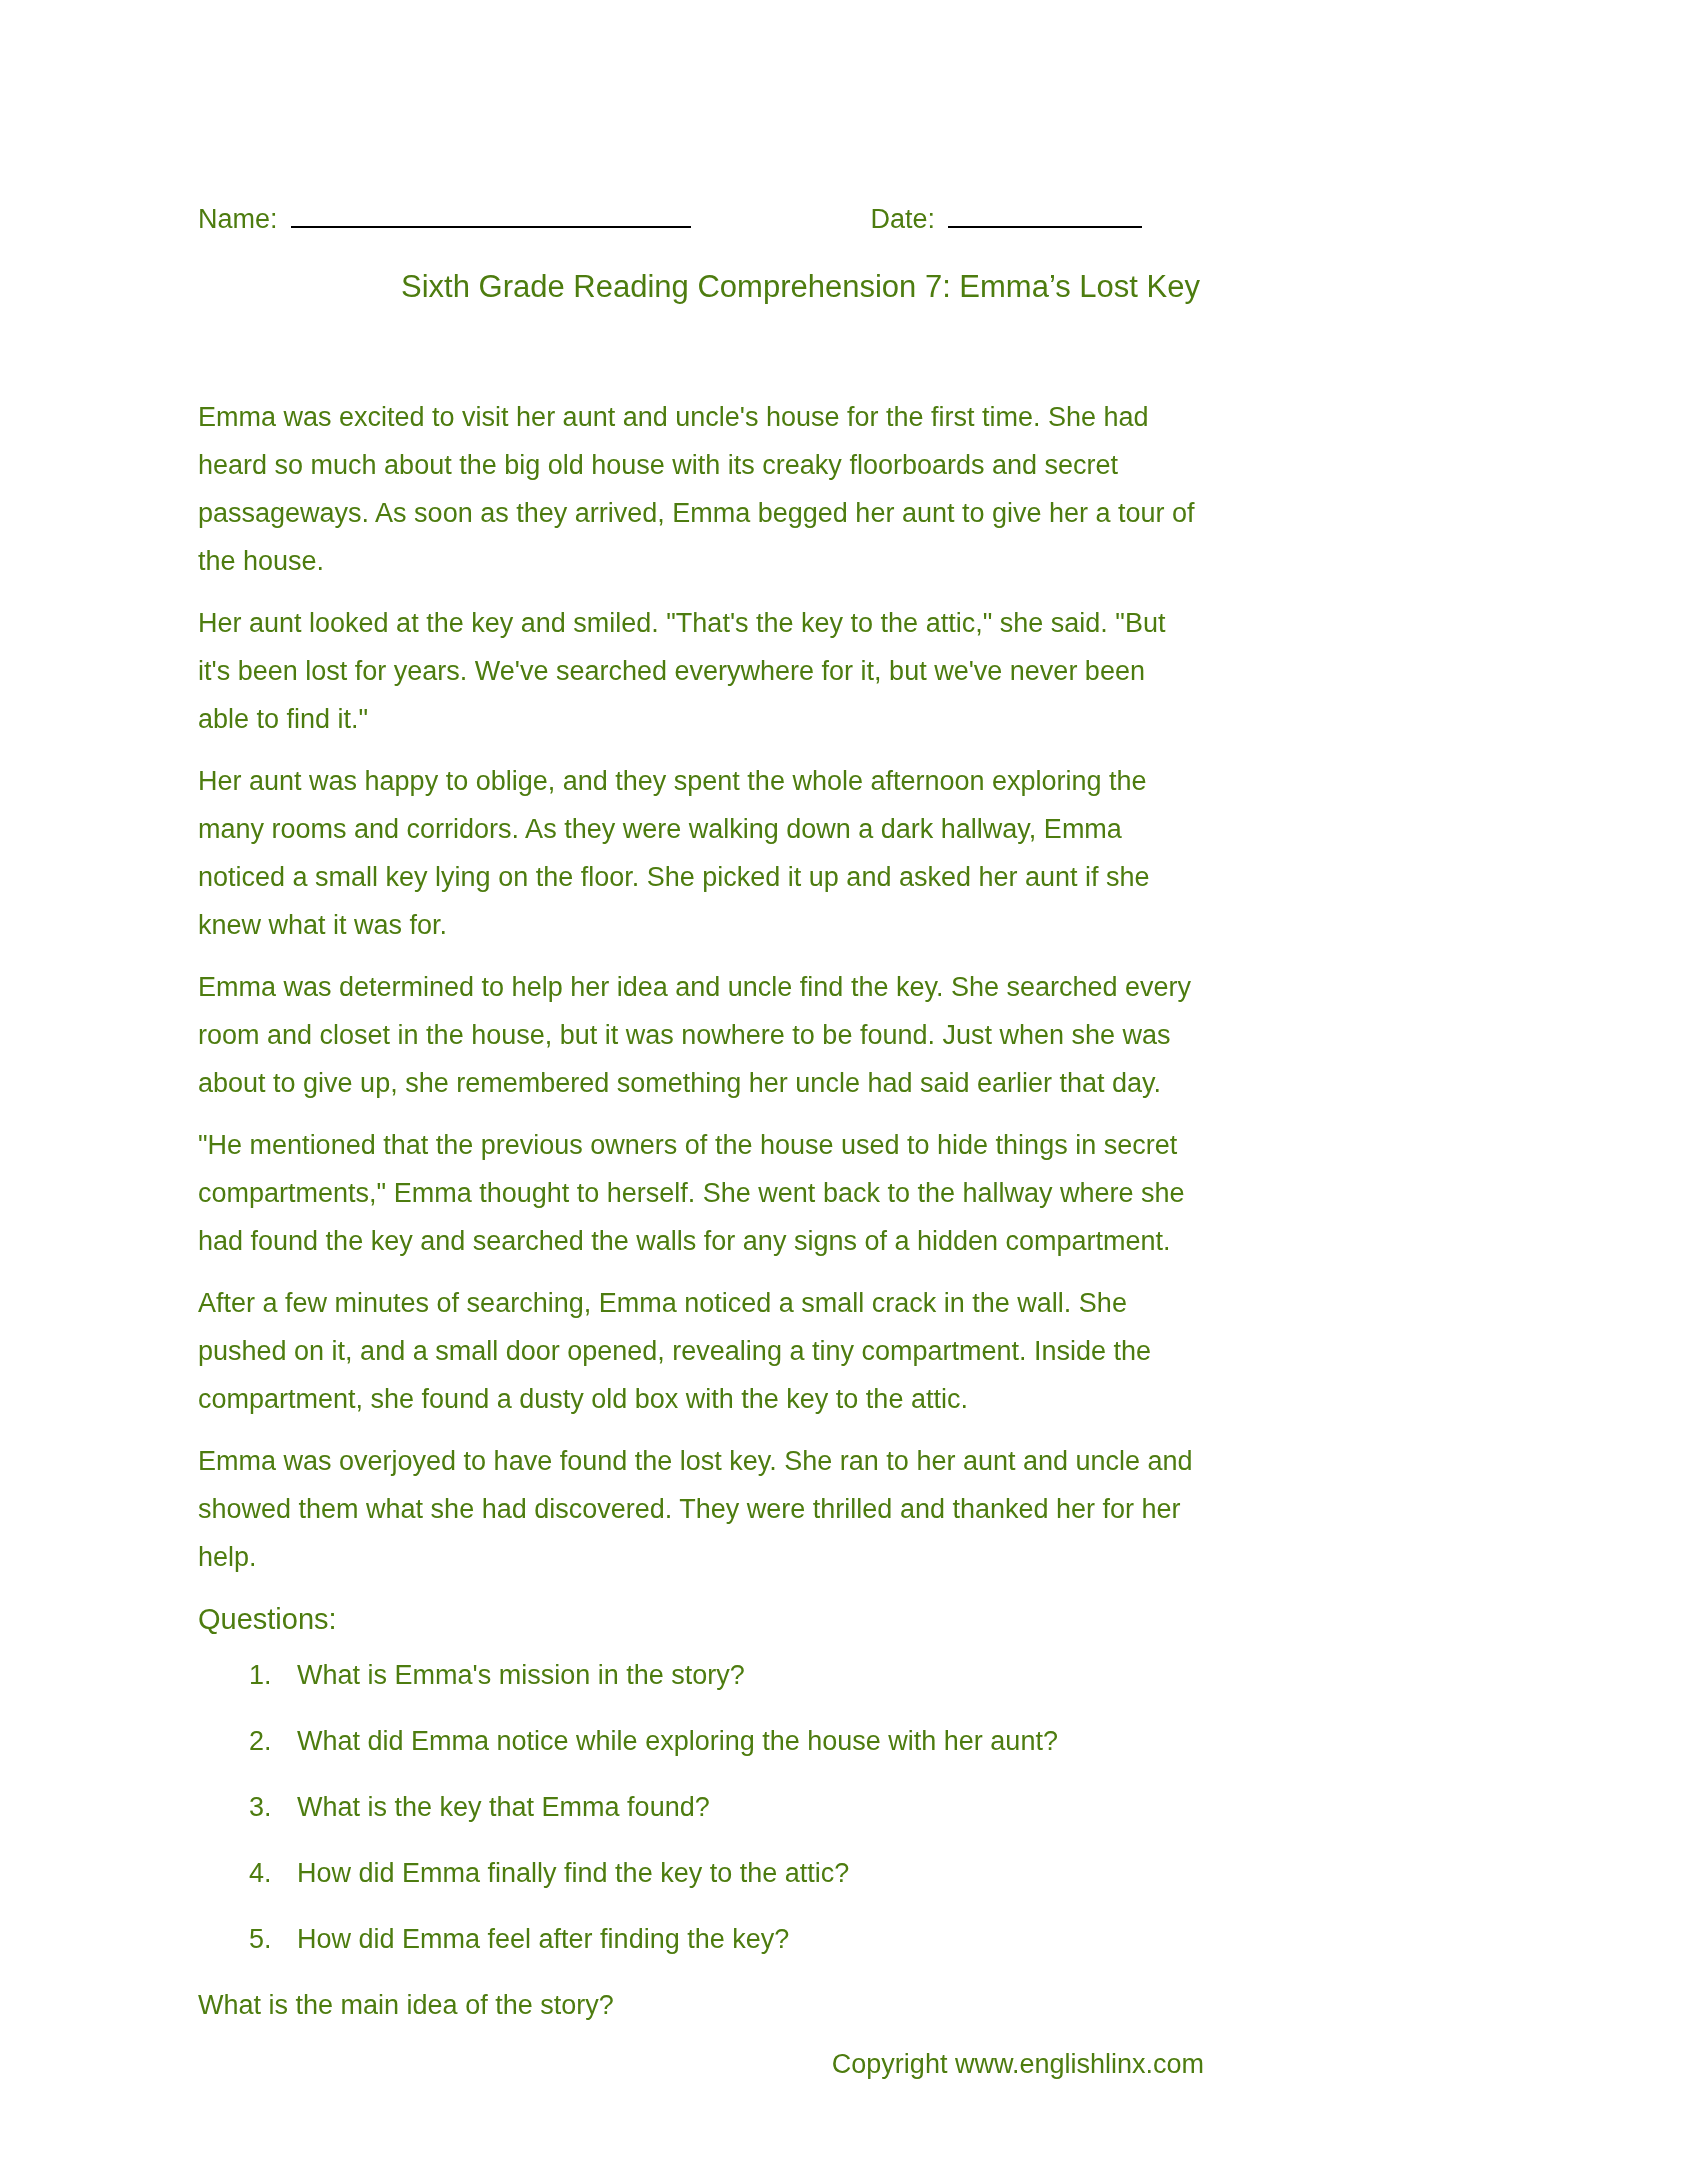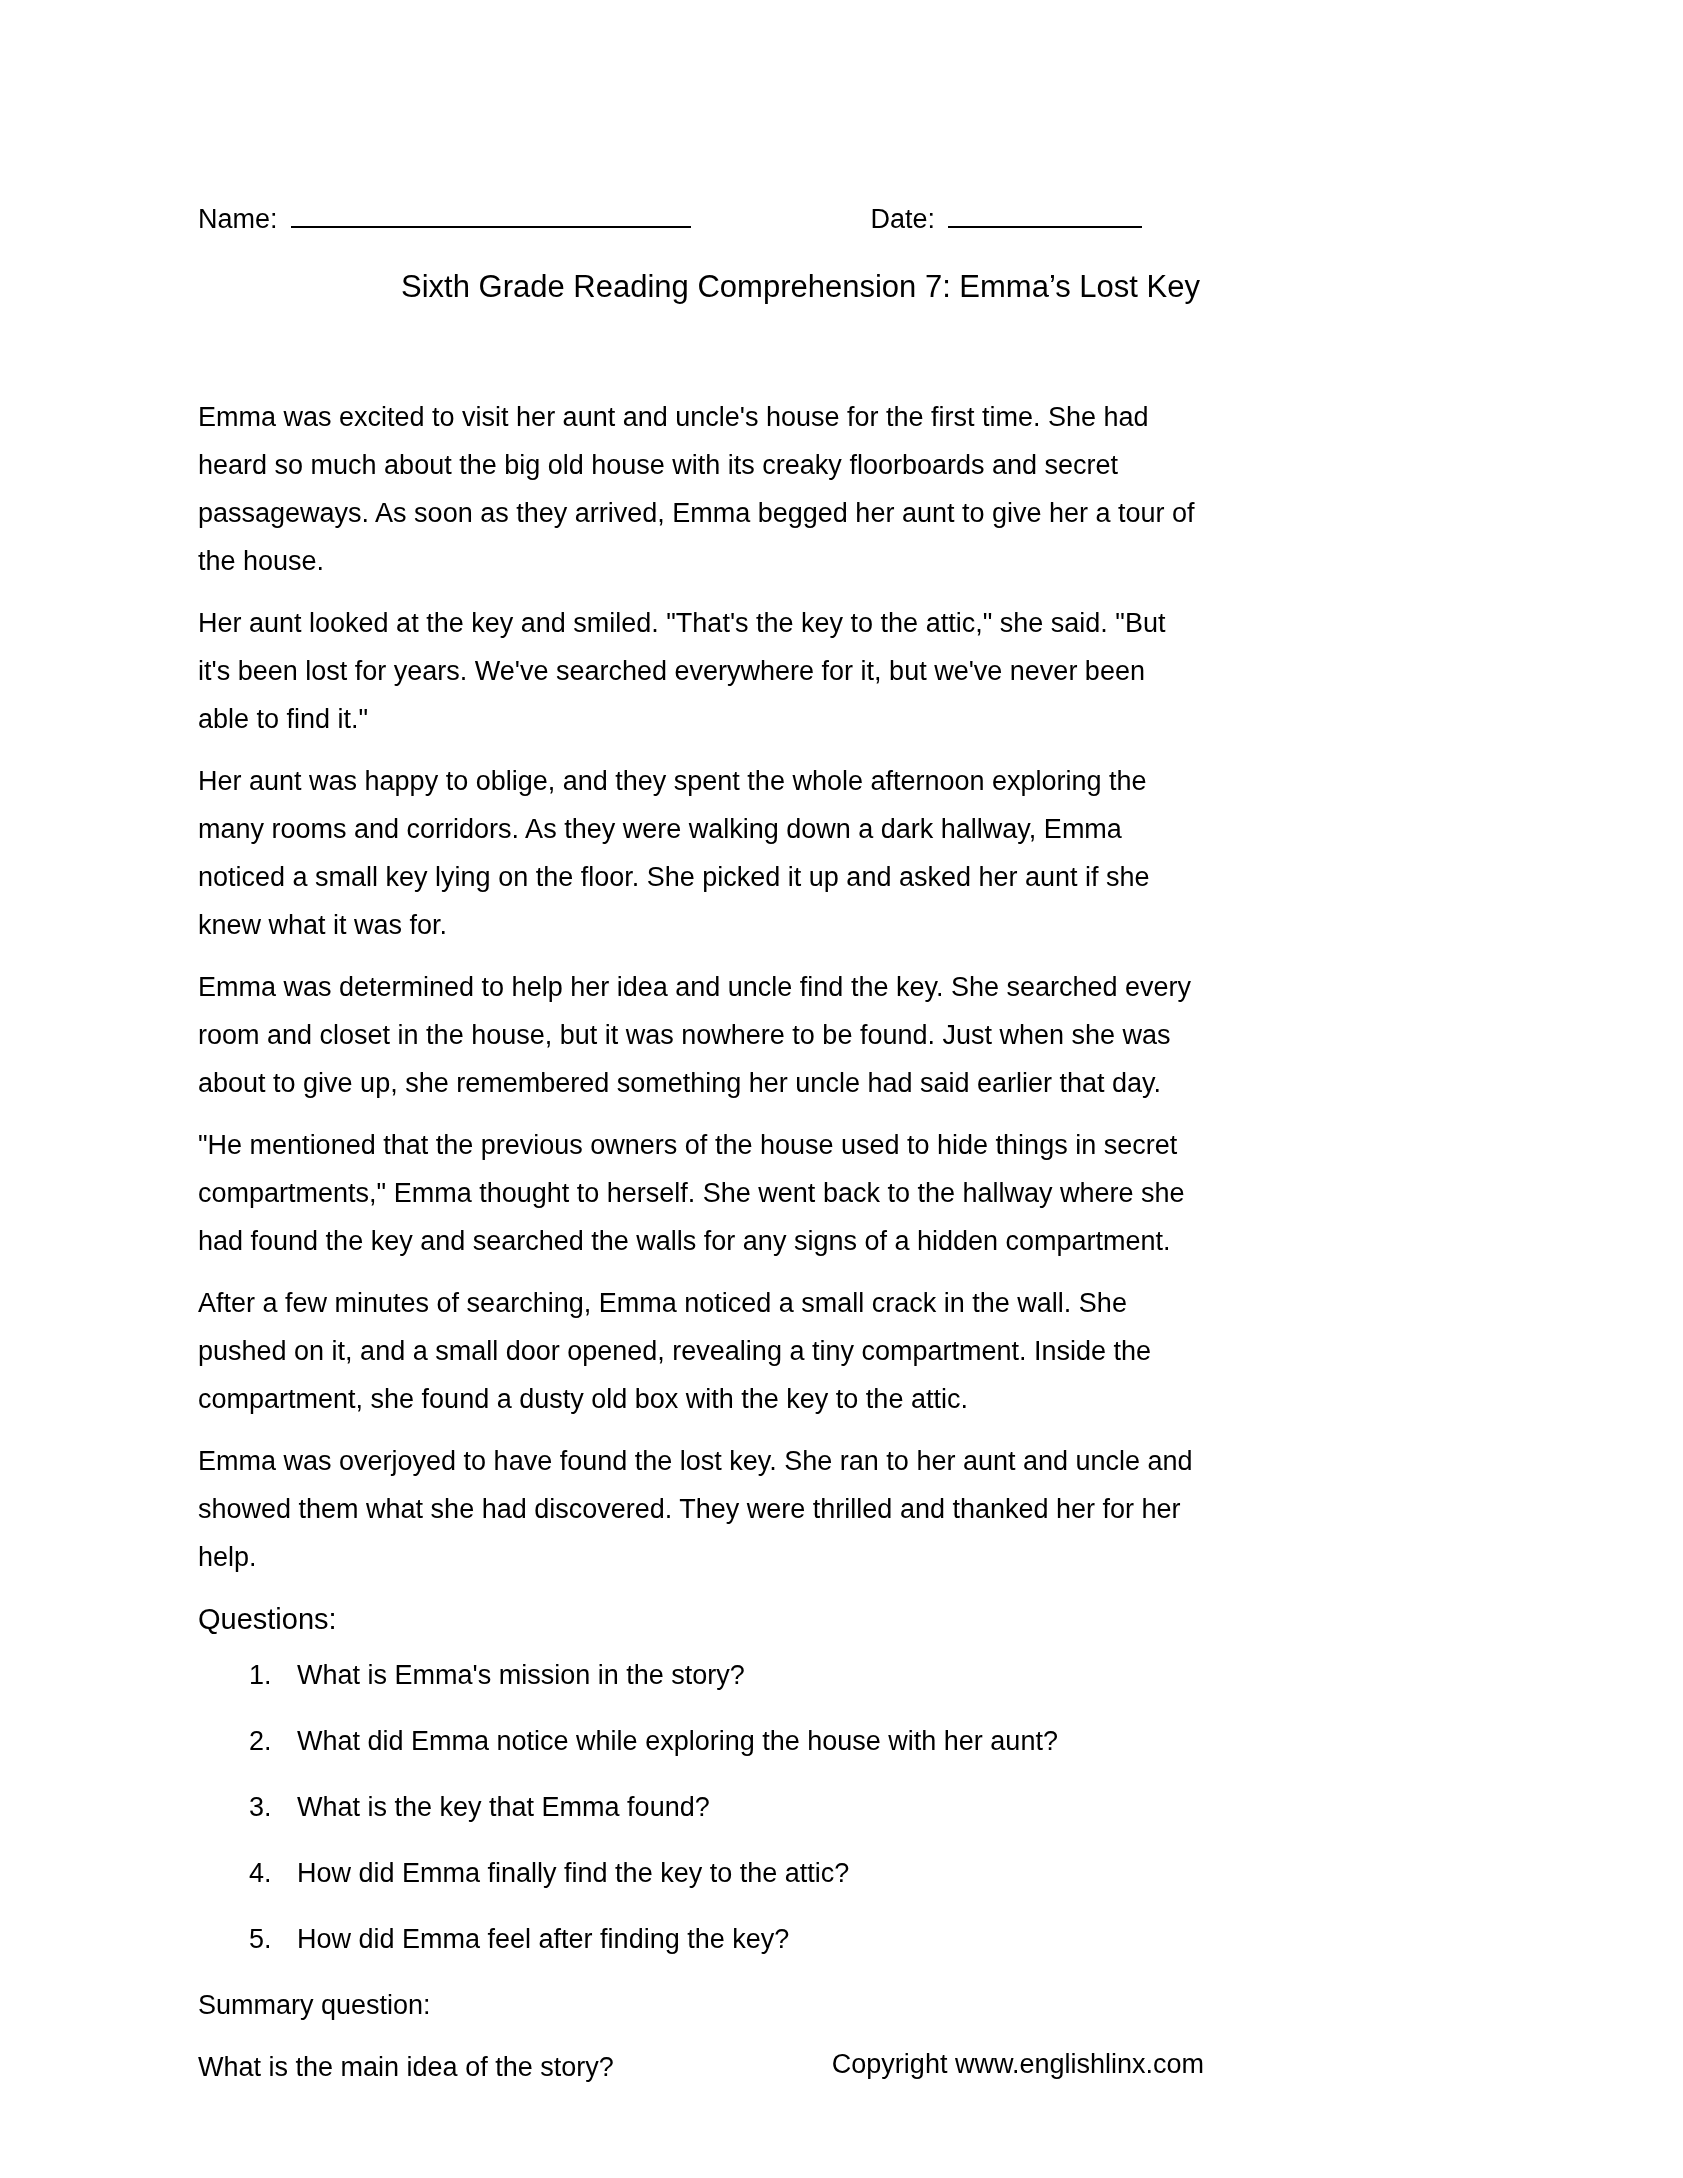--- a/index.html
+++ b/index.html
@@ -2,21 +2,21 @@
 <html><head>
 <meta charset="utf-8">
 <style>
   * { margin: 0; padding: 0; box-sizing: border-box; }
   html, body { background: #ffffff; }
   .page {
     position: relative;
     width: 1398px;
     height: 2178px;
     background: #ffffff;
-    color: #000000;
+    color: #4d7c0f;
     font-family: "Liberation Sans", "DejaVu Sans", sans-serif;
     font-size: 27px;
     overflow: hidden;
   }
   .content {
     padding: 198px 198px 0 198px; 
   }
   
   .header-row {
     display: flex;
@@ -123,21 +123,20 @@
       <li>
         <span class="q-num">4.</span>
         <span>How did Emma finally find the key to the attic?</span>
       </li>
       <li>
         <span class="q-num">5.</span>
         <span>How did Emma feel after finding the key?</span>
       </li>
     </ol>
 
-    <div class="plain-line">Summary question:</div>
 
     <div class="plain-line">What is the main idea of the story?</div>
 
   </div>
 
   <div class="footer">Copyright www.englishlinx.com</div>
 </div>
 
 
 </body></html>

